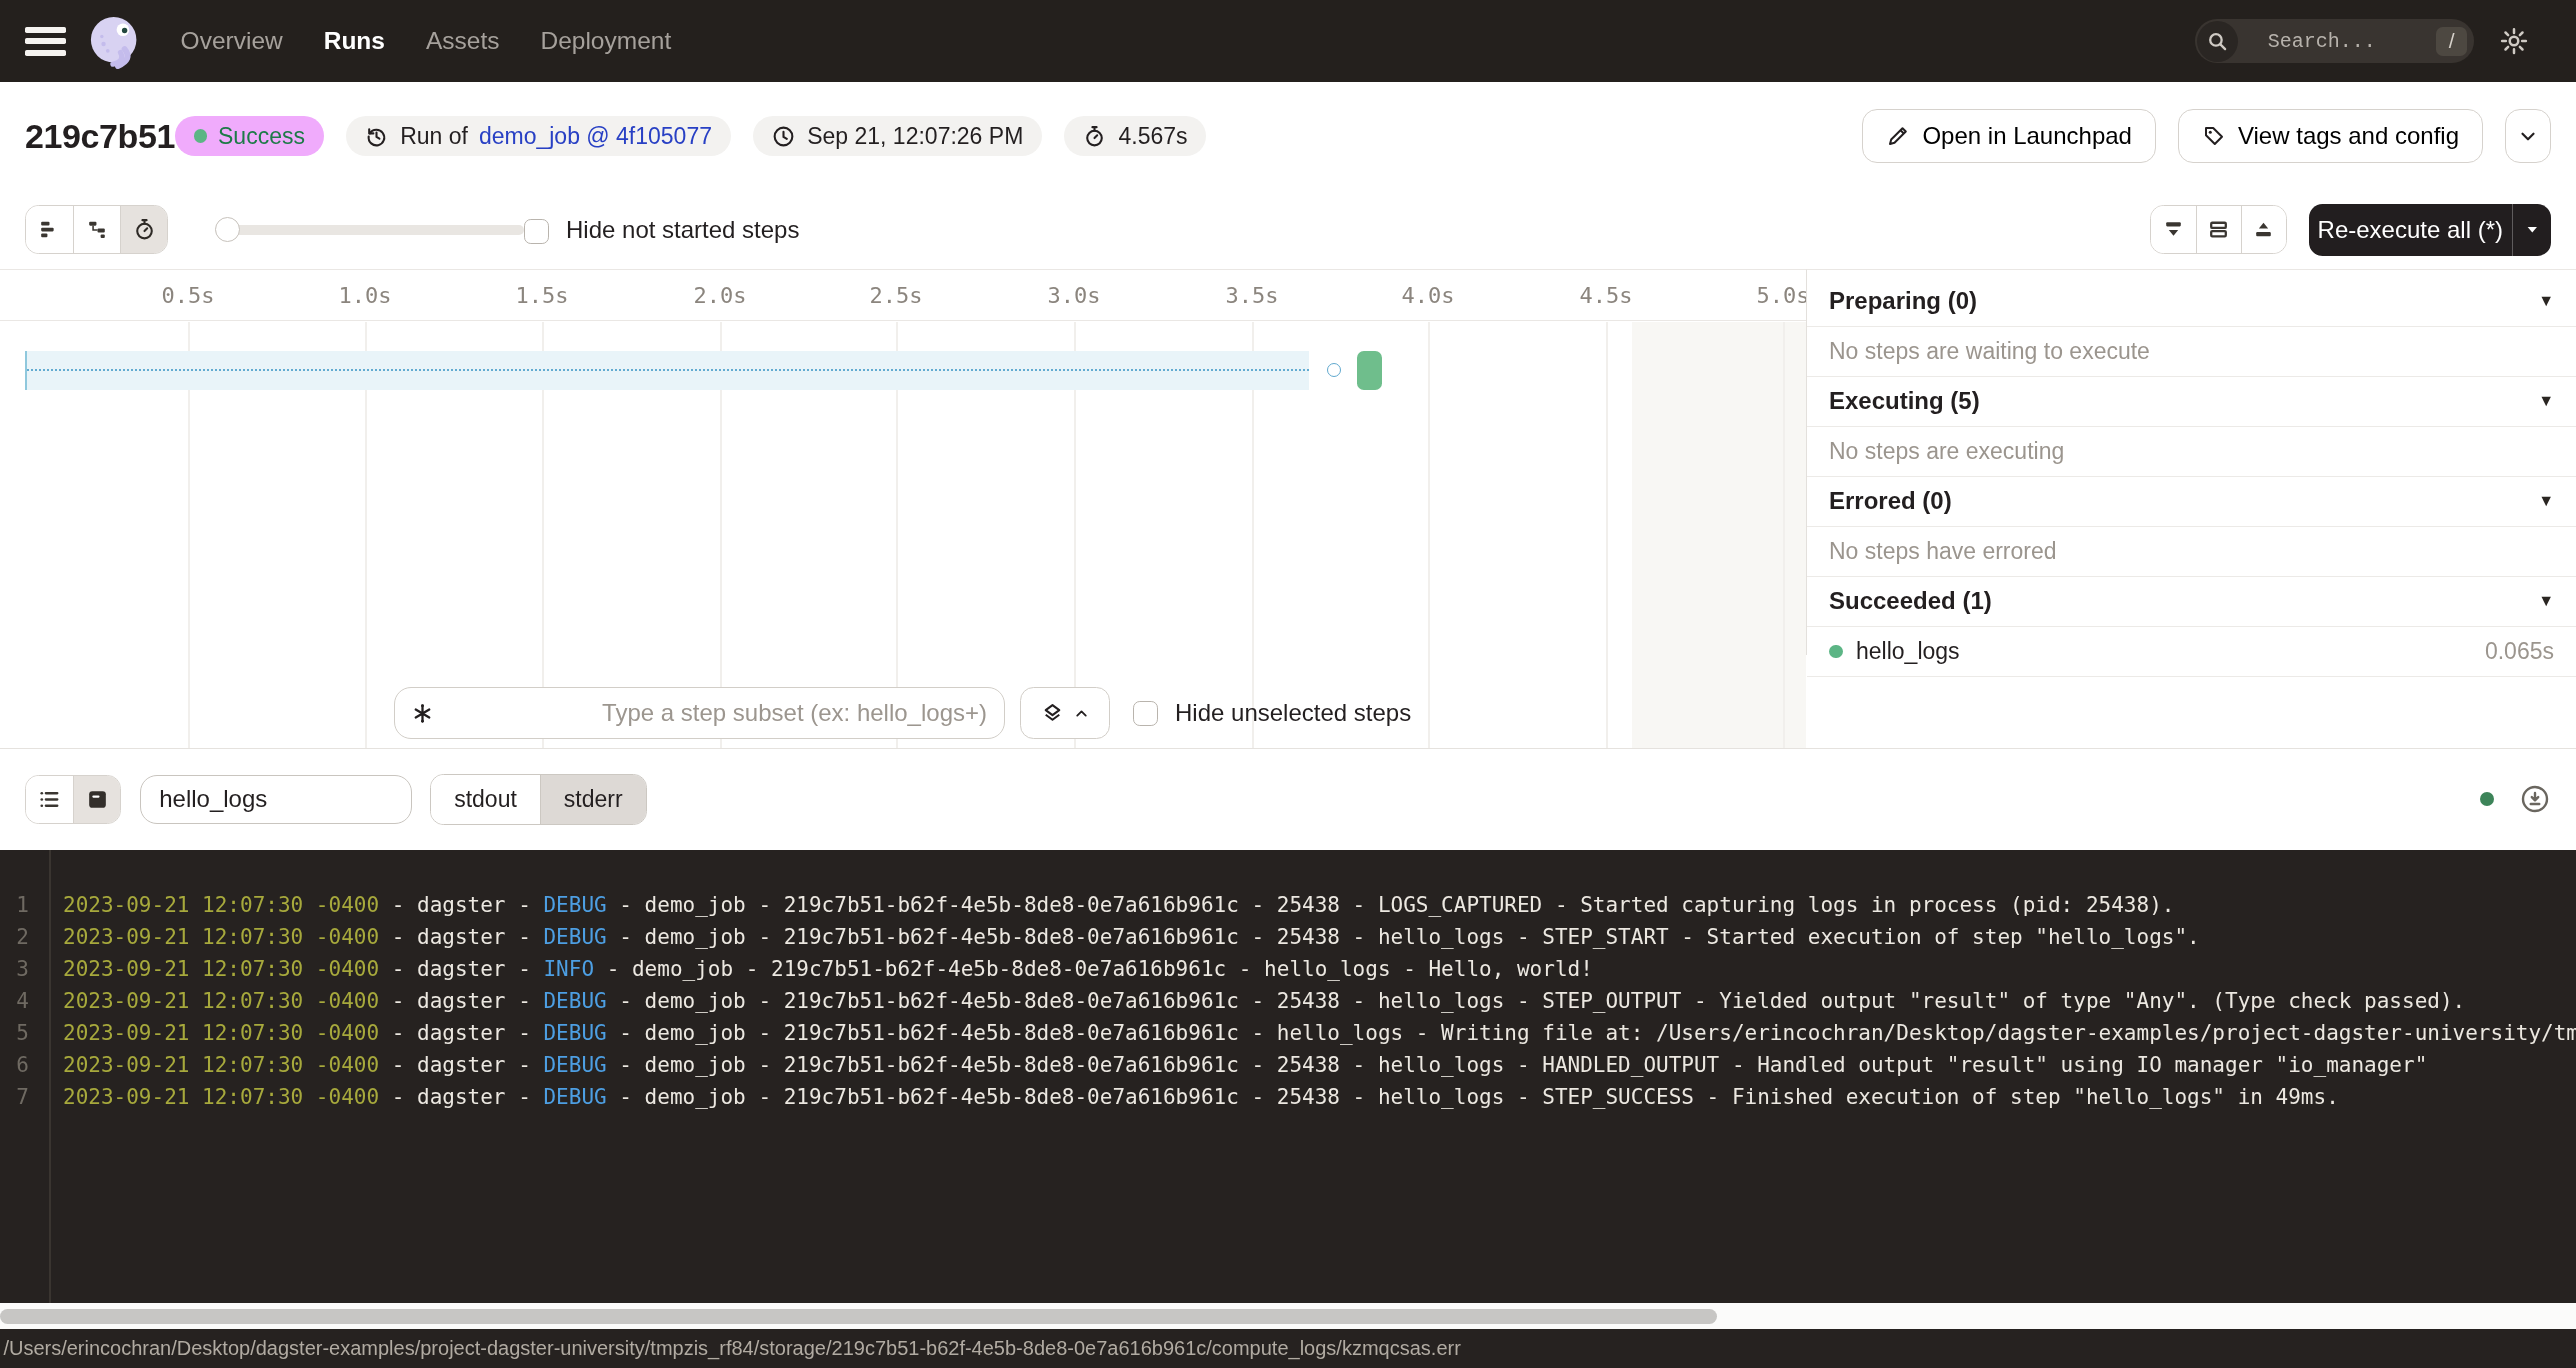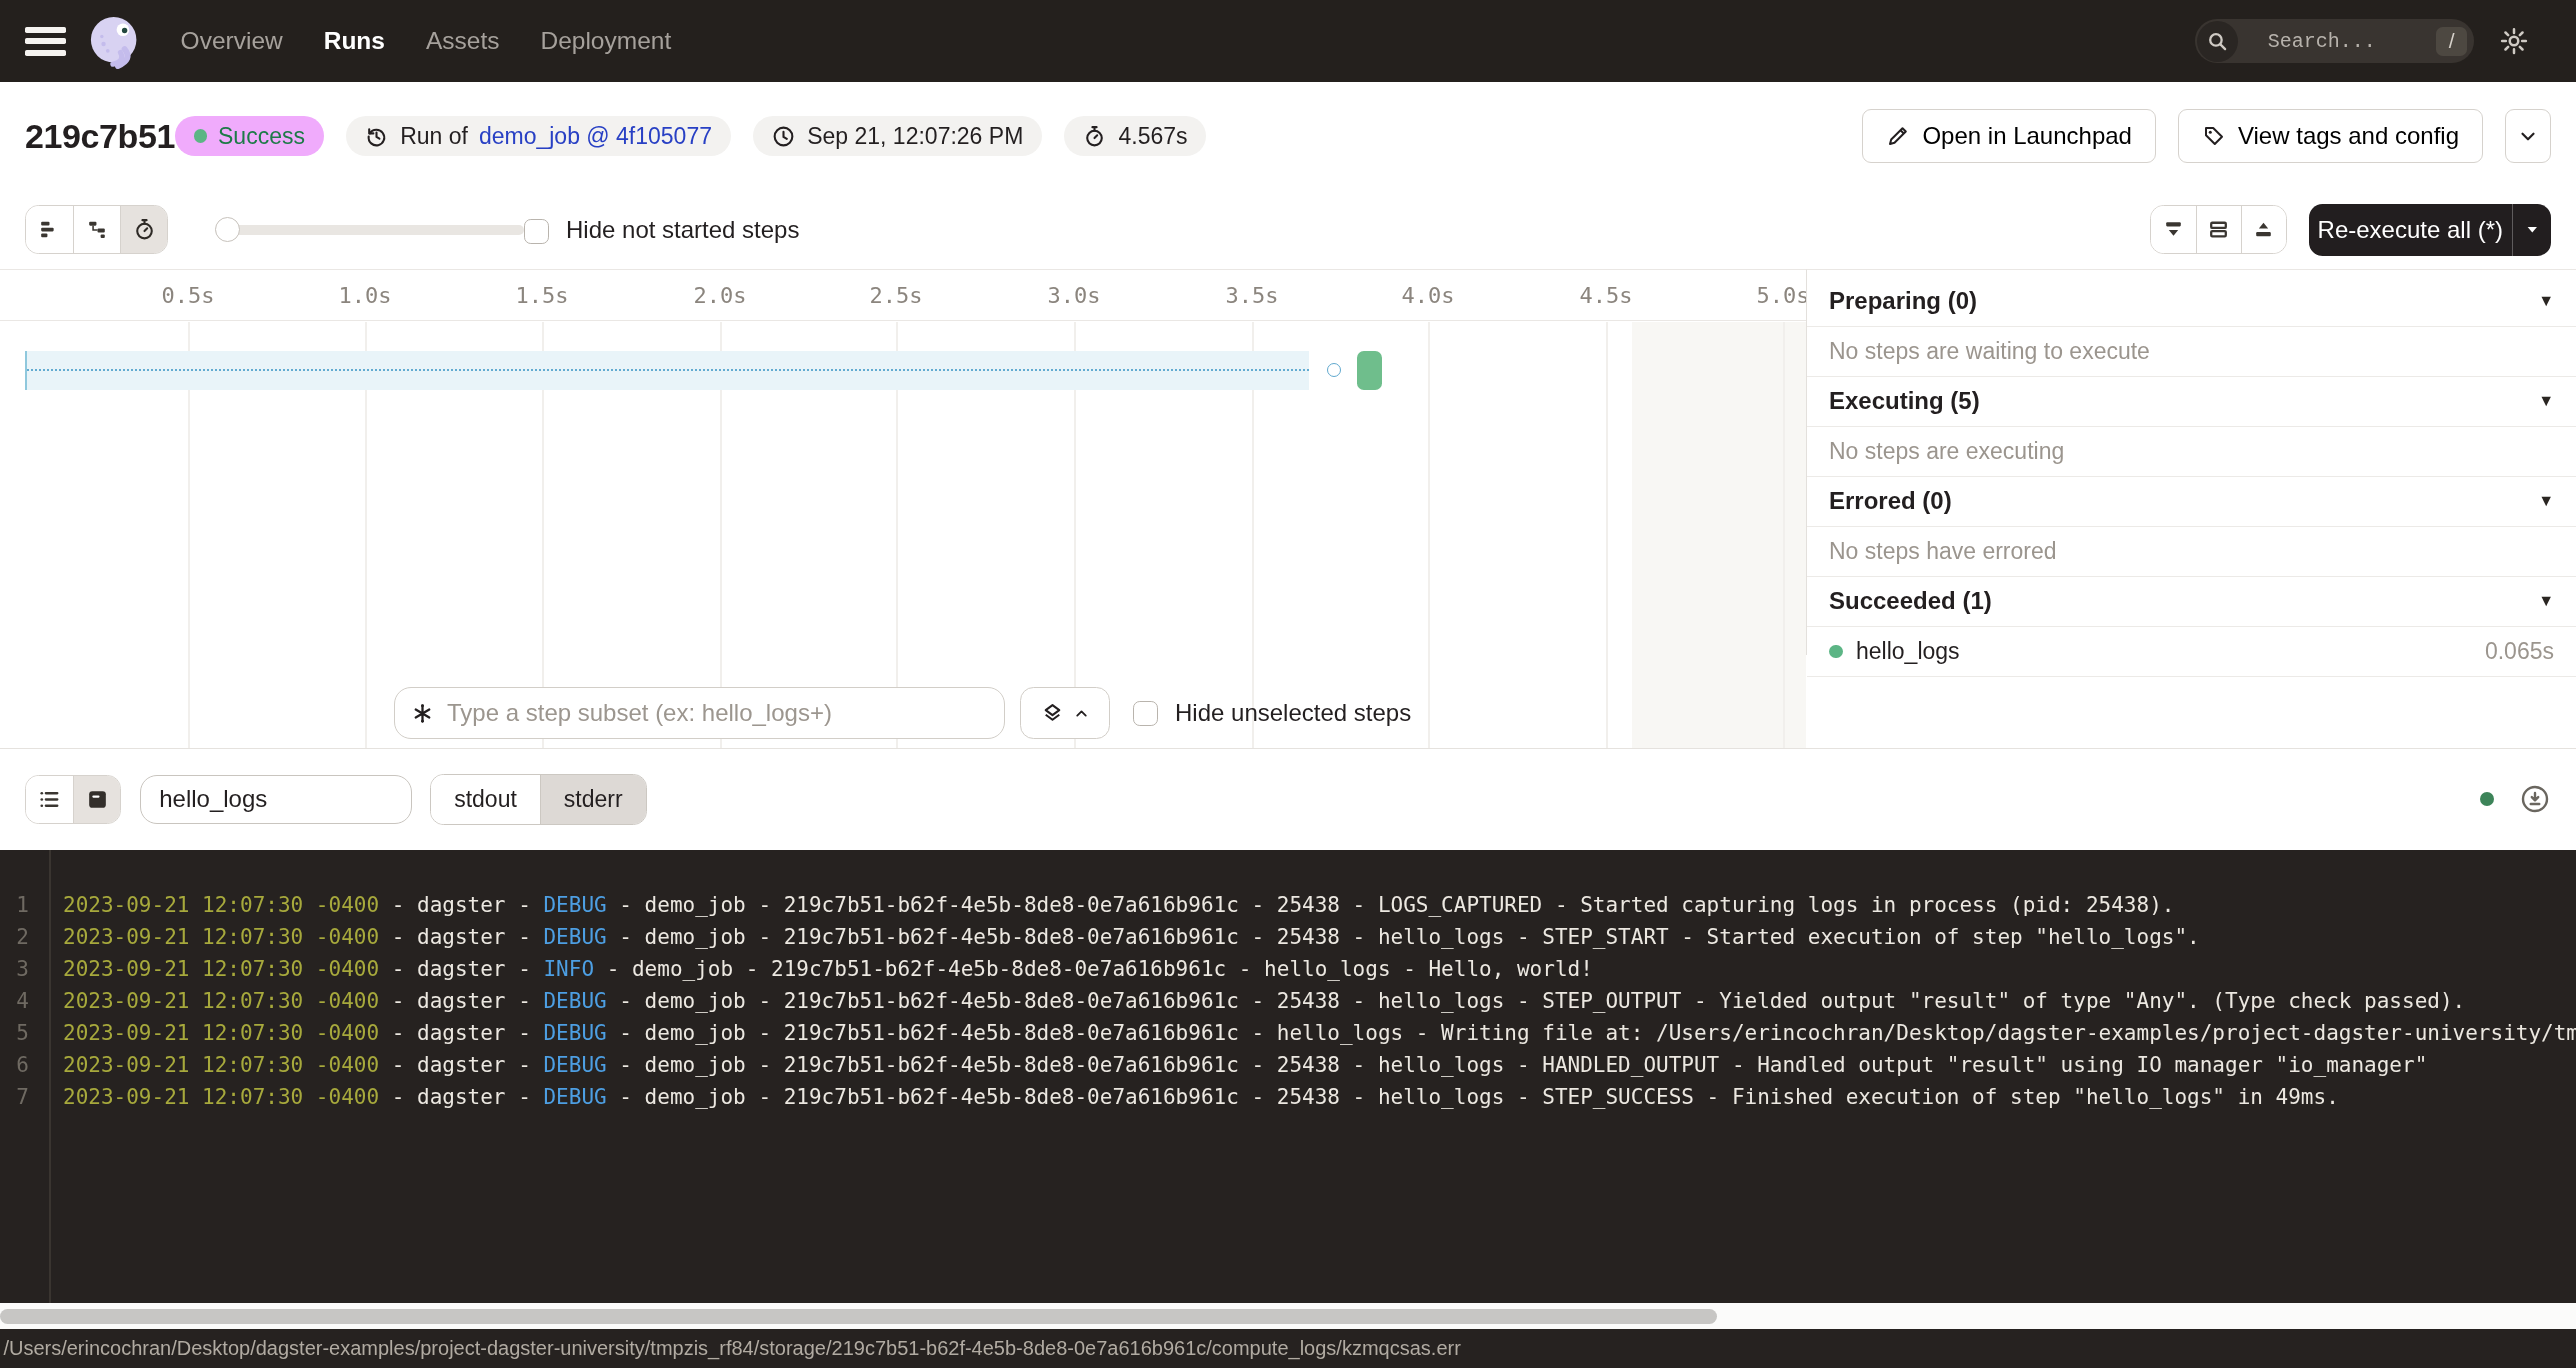--- a/index.html
+++ b/index.html
@@ -26,21 +26,21 @@
 
   
   #run-header{position:absolute;left:0;top:82px;width:2576px;height:108px;display:flex;align-items:center;padding:0 25px;background:#fff;}
   #run-id{font-size:34px;font-weight:700;letter-spacing:-0.4px;}
   .pill{display:flex;align-items:center;gap:11px;height:40px;padding:0 18.6px;border-radius:20px;background:#F3F2F0;font-size:23px;margin-right:22px;}
   .pill.status{background:#f0abfc;color:#1D7A47;font-weight:500;}
   .status-dot{width:13.5px;height:13.5px;border-radius:50%;background:#5CB585;}
   .pill .link{color:#2840C4;cursor:pointer;}
   .hdr-right{margin-left:auto;display:flex;align-items:center;gap:22px;}
   .btn{display:flex;align-items:center;justify-content:center;gap:12px;height:54px;padding:0 23px;
-       background:#fff;border:1.7px solid #D6D2CD;border-radius:9px;font-size:24px;cursor:pointer;white-space:nowrap;}
+       background:#fff;border:1.7px solid #D6D2CD;border-radius:15px;font-size:24px;cursor:pointer;white-space:nowrap;}
   .btn.icon-only{width:46px;padding:0;}
 
   
   #gantt-toolbar{position:absolute;left:0;top:190px;width:2576px;height:79px;display:flex;align-items:center;padding:0 25px;background:#fff;}
   .seg-group{display:flex;border:1.7px solid #D6D2CD;border-radius:13.5px;overflow:hidden;background:#fff;}
   .seg{width:47px;height:47px;display:flex;align-items:center;justify-content:center;cursor:pointer;background:#fff;}
   .seg + .seg{border-left:1.7px solid #D6D2CD;}
   .seg.active{background:#E6E2DE;}
   .zoom-slider{margin-left:47px;width:309px;height:47px;position:relative;}
   .zoom-track{position:absolute;left:0;right:0;top:18.6px;height:10px;background:#E9E6E2;border-radius:5px;}
@@ -58,21 +58,21 @@
   #gantt-axis{position:relative;height:51px;border-bottom:1.7px solid #EAE7E4;}
   .axis-label{position:absolute;top:12.7px;transform:translateX(-50%);font-family:"DejaVu Sans Mono",monospace;font-size:22px;color:#8B857E;}
   #gantt-body{position:absolute;left:0;top:52px;right:0;bottom:0;}
   .gridline{position:absolute;top:0;bottom:0;width:1.7px;background:#F1EFEC;}
   .after-zone{position:absolute;left:1632px;right:0;top:0;bottom:0;background:#F8F7F4;}
   .wait-band{position:absolute;left:25px;top:29px;width:1284px;height:39px;background:#E9F4F9;border-left:2.5px solid #8FC8DD;}
   .wait-dotted{position:absolute;left:0;right:0;top:18px;border-top:2.5px dotted #62ABD1;}
   .marker-circle{position:absolute;left:1327px;top:41px;width:14.4px;height:14.4px;border:1.7px solid #5FA8CE;border-radius:50%;}
   .step-bar{position:absolute;left:1357px;top:29px;width:25px;height:39px;background:#6FBE8C;border-radius:6.8px;cursor:pointer;}
   .subset-input{position:absolute;left:394px;top:365px;width:611px;height:52px;border:1.7px solid #D2CEC8;border-radius:17px;background:#fff;display:flex;align-items:center;padding:0 15px;}
-  .subset-input input{border:none;outline:none;flex:1;font-size:24px;margin-left:10px;font-family:"Liberation Sans",sans-serif;color:#231F20;}
+  .subset-input input{border:none;outline:none;flex:1;font-size:24px;margin-left:10px;font-family:"Liberation Sans",sans-serif;color:#231F20;text-align:right;}
   .subset-input input::placeholder{color:#9C968F;}
   .layers-btn{position:absolute;left:1020px;top:365px;width:90px;height:52px;border:1.7px solid #D2CEC8;border-radius:13.5px;background:#fff;display:flex;align-items:center;justify-content:center;gap:8.5px;cursor:pointer;}
   .hide-unselected{position:absolute;left:1133px;top:365px;height:52px;display:flex;align-items:center;}
 
   
   #panel{position:absolute;left:1806px;top:269px;width:770px;height:386px;background:#fff;
          border-left:1.7px solid #E3E0DC;border-top:1.7px solid #EAE7E4;padding-top:6.8px;}
   .p-row{height:50px;display:flex;align-items:center;padding:0 22px;border-bottom:1.7px solid #ECEAE7;}
   .p-title{font-size:24px;font-weight:700;}
   .p-caret{margin-left:auto;font-size:16px;color:#2A2622;}

